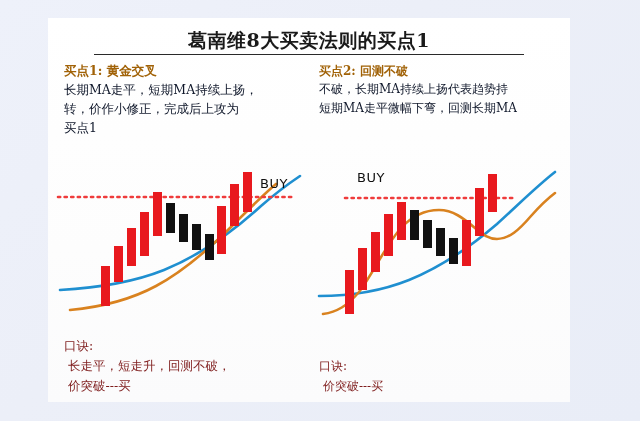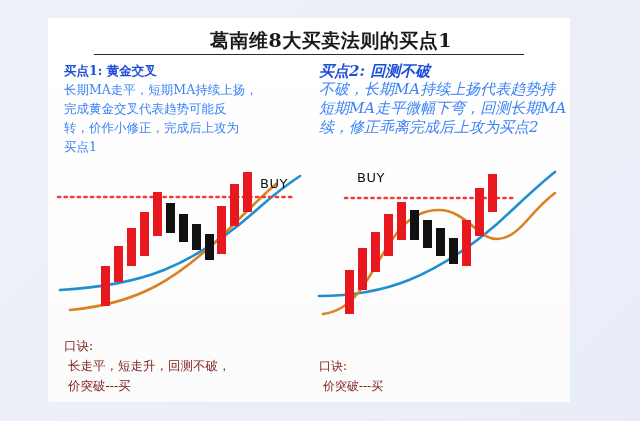--- a/index.html
+++ b/index.html
@@ -38,21 +38,20 @@
     position: absolute;
     left: 0;
     top: 10px;
     width: 522px;
     text-align: center;
     font-family: "DejaVu Serif", "Liberation Serif", serif;
     font-size: 19px;
     font-weight: bold;
     color: #1a1a1a;
     letter-spacing: 0.5px;
-    margin-left: 22px;
   }
   .title-rule {
     position: absolute;
     left: 46px;
     top: 36px;
     width: 430px;
     height: 1px;
     background: #2a2a2a;
   }
   
@@ -72,34 +71,34 @@
   .panel-head {
     position: absolute;
     left: 16px;
     top: 4px;
     width: 240px;
   }
   .panel-title {
     font-family: "DejaVu Serif", "Liberation Serif", serif;
     font-size: 12.5px;
     font-weight: bold;
-    color: #1d4ed8;
+    color: #a16207;
     line-height: 18px;
     white-space: nowrap;
   }
   .panel-body-line {
     font-family: "DejaVu Serif", "Liberation Serif", serif;
     font-size: 12.5px;
-    color: #3b82f6;
+    color: #0f172a;
     line-height: 19px;
     white-space: nowrap;
   }
   .panel-right .panel-head { left: 10px; }
   .panel-right .panel-title,
-  .panel-right .panel-body-line { font-size: 15px; font-style: italic; }
+  .panel-right .panel-body-line { font-size: 12px; }
 
   
   .chart {
     position: absolute;
     left: 8px;
     width: 248px;
     height: 150px;
     top: 108px;
     overflow: visible;
   }
@@ -139,21 +138,20 @@
 
     <div class="title">葛南维8大买卖法则的买点1</div>
     <div class="title-rule"></div>
 
     <div class="panels">
 
       <div class="panel panel-left">
         <div class="panel-head">
           <div class="panel-title">买点1: 黄金交叉</div>
           <div class="panel-body-line">长期MA走平，短期MA持续上扬，</div>
-          <div class="panel-body-line">完成黄金交叉代表趋势可能反</div>
           <div class="panel-body-line">转，价作小修正，完成后上攻为</div>
           <div class="panel-body-line">买点1</div>
         </div>
 
         <div class="chart">
           <svg width="250" height="152" viewBox="0 0 250 152">
 
             <path d="M4,124 C40,122 78,116 108,104 C140,91 172,70 205,40 C220,27 232,18 244,10" fill="none" stroke="#1f8fd0" stroke-width="2.6" stroke-linecap="round"></path>
 
             <path d="M14,144 C46,141 74,134 100,120 C128,105 152,84 176,60 C194,42 208,28 220,18" fill="none" stroke="#d9821f" stroke-width="2.6" stroke-linecap="round"></path>
@@ -184,21 +182,20 @@
           <div class="note-line indent">长走平，短走升，回测不破，</div>
           <div class="note-line indent">价突破---买</div>
         </div>
       </div>
 
       <div class="panel panel-right">
         <div class="panel-head">
           <div class="panel-title">买点2: 回测不破</div>
           <div class="panel-body-line">不破，长期MA持续上扬代表趋势持</div>
           <div class="panel-body-line">短期MA走平微幅下弯，回测长期MA</div>
-          <div class="panel-body-line">续，修正乖离完成后上攻为买点2</div>
         </div>
 
         <div class="chart">
           <svg width="250" height="152" viewBox="0 0 250 152">
 
             <path d="M2,130 C34,130 62,126 92,114 C124,101 152,82 180,58 C202,38 220,20 238,6" fill="none" stroke="#1f8fd0" stroke-width="2.6" stroke-linecap="round"></path>
 
             <path d="M6,148 C20,146 30,140 42,126 C56,108 68,80 84,62 C96,49 108,44 122,44 C136,44 146,52 158,62 C166,69 172,73 180,73 C192,73 202,64 214,50 C222,41 230,33 238,27" fill="none" stroke="#d9821f" stroke-width="2.6" stroke-linecap="round"></path>
 
             <line x1="28" y1="32" x2="196" y2="32" stroke="#ef3b3b" stroke-width="2.6" stroke-linecap="round" stroke-dasharray="2.2 4.4"></line>

